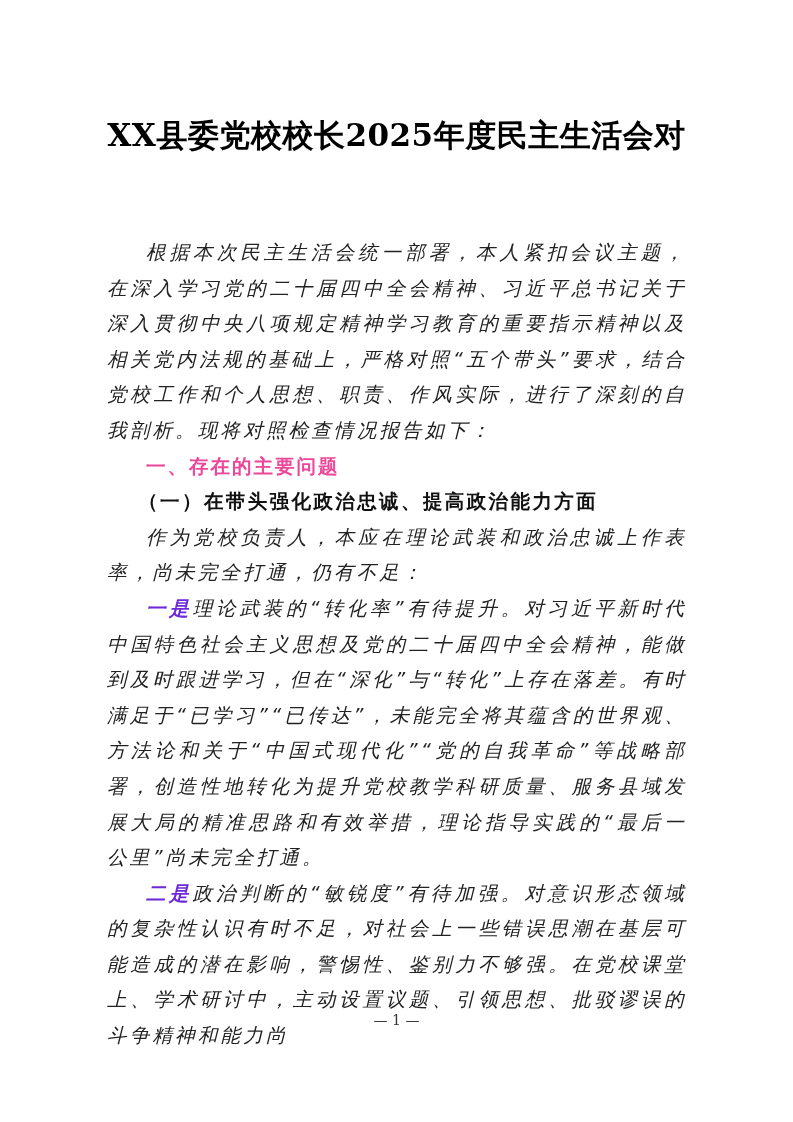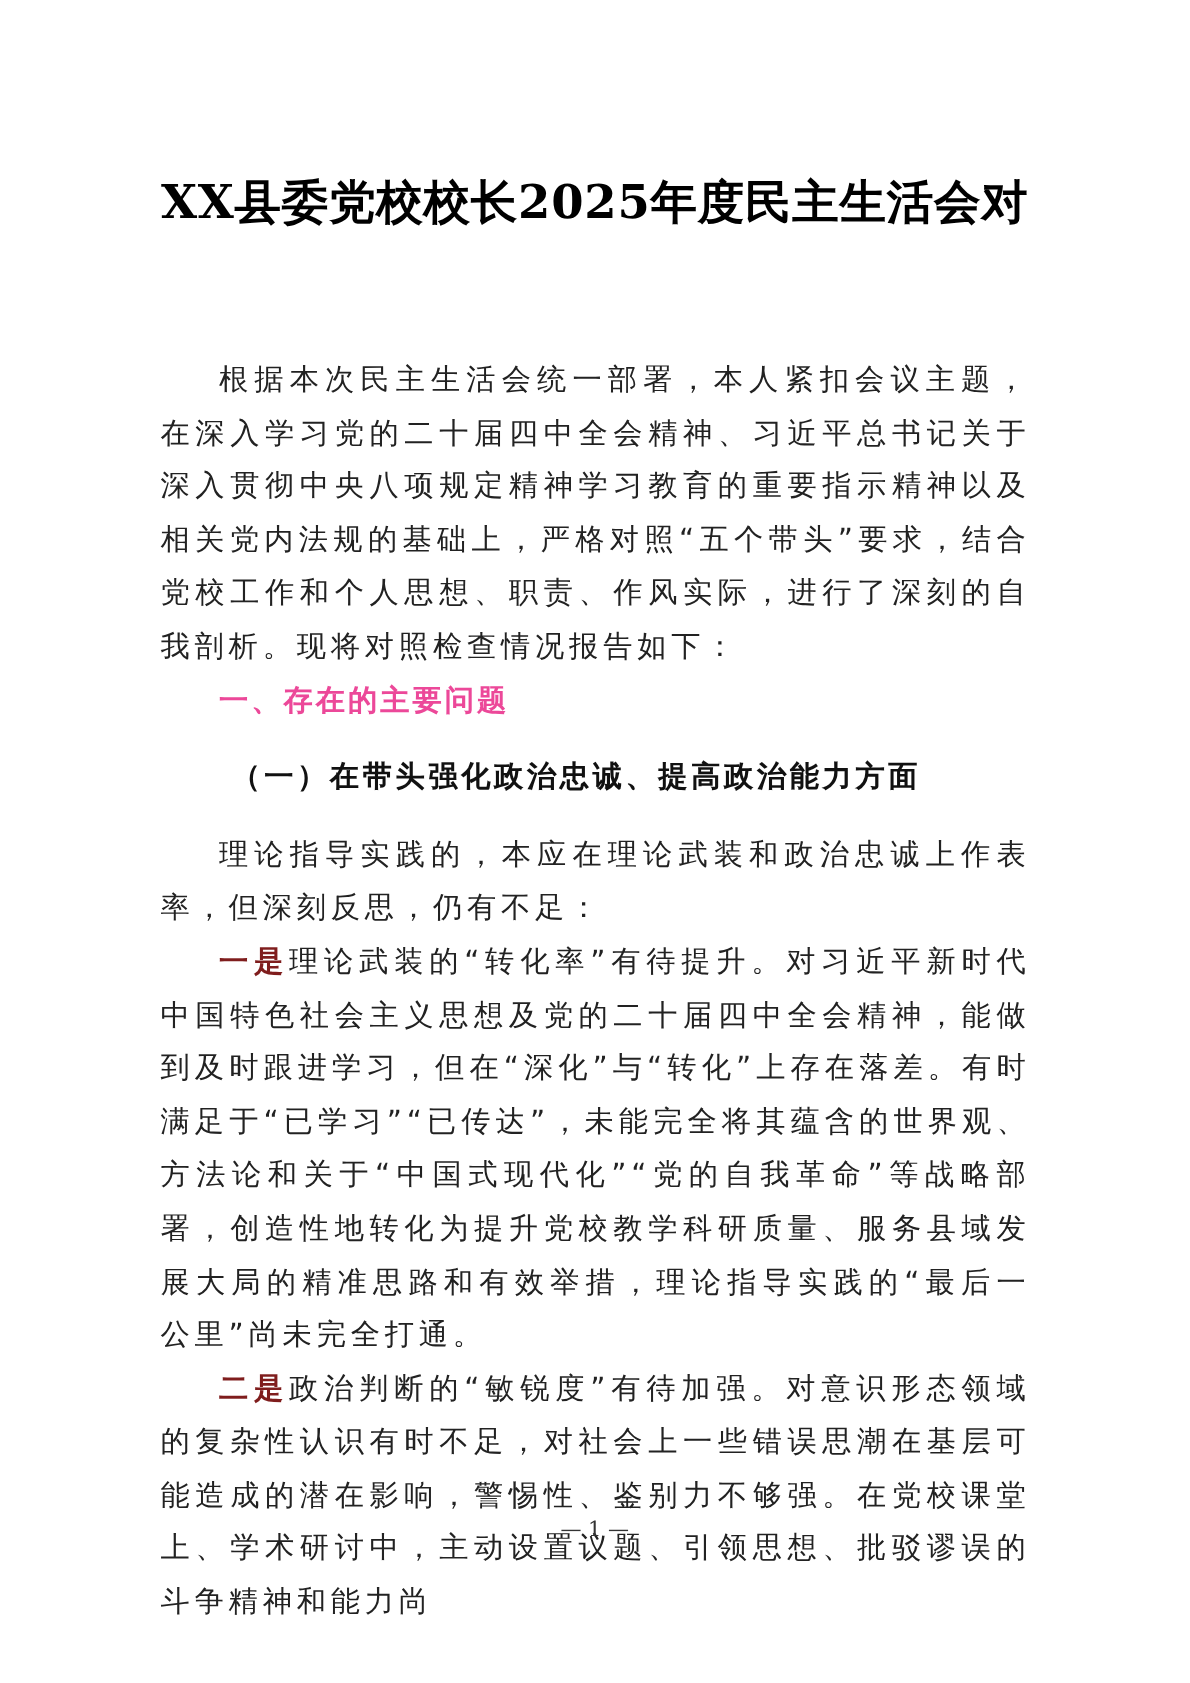--- a/index.html
+++ b/index.html
@@ -9,40 +9,40 @@
     position: absolute; left: 90px; width: 613px; top: 112px;
     text-align: center; font-family: "DejaVu Serif", "Liberation Serif", serif;
     font-weight: bold; font-size: 31px; line-height: 46px; color: #000; letter-spacing: 0.5px;
   }
   .body-text {
     position: absolute; left: 107px; width: 580px; top: 235px;
     font-family: "DejaVu Sans", "Liberation Sans", sans-serif;
     font-size: 19.5px; line-height: 35.6px; color: #222; letter-spacing: 3.2px;
     text-align: justify;
   }
-  .p { margin: 0; text-indent: 2em; }
+  .p { margin: 0; text-indent: 2em; font-style: italic; }
   .h1 { margin: 0; text-indent: 2em; font-weight: bold; color: #ec4899; letter-spacing: 2px; }
-  .h2 { margin: 16px; text-indent: 1.6em; font-weight: bold; color: #111; letter-spacing: 2.4px; }
-  .lead { font-weight: bold; color: #7f1d1d; }
+  .h2 { margin: 0; text-indent: 1.6em; font-weight: bold; color: #111; letter-spacing: 2.4px; }
+  .lead { font-weight: bold; color: #6d28d9; }
   .page-number {
     position: absolute; left: 0; width: 793px; top: 1012px; text-align: center;
     font-family: "DejaVu Serif", "Liberation Serif", serif; font-size: 14px; color: #333;
   }
 </style>
 </head>
 <body>
 
 <div class="page">
   <div class="title">
     <div>XX县委党校校长2025年度民主生活会对</div>
   </div>
 
   <div class="body-text">
     <p class="p">根据本次民主生活会统一部署，本人紧扣会议主题，在深入学习党的二十届四中全会精神、习近平总书记关于深入贯彻中央八项规定精神学习教育的重要指示精神以及相关党内法规的基础上，严格对照“五个带头”要求，结合党校工作和个人思想、职责、作风实际，进行了深刻的自我剖析。现将对照检查情况报告如下：</p>
     <p class="h1">一、存在的主要问题</p>
     <p class="h2">（一）在带头强化政治忠诚、提高政治能力方面</p>
-    <p class="p">理论指导实践的，本应在理论武装和政治忠诚上作表率，但深刻反思，仍有不足：</p>
+    <p class="p">作为党校负责人，本应在理论武装和政治忠诚上作表率，尚未完全打通，仍有不足：</p>
     <p class="p"><span class="lead">一是</span><span>理论武装的“转化率”有待提升。对习近平新时代中国特色社会主义思想及党的二十届四中全会精神，能做到及时跟进学习，但在“深化”与“转化”上存在落差。有时满足于“已学习”“已传达”，未能完全将其蕴含的世界观、方法论和关于“中国式现代化”“党的自我革命”等战略部署，创造性地转化为提升党校教学科研质量、服务县域发展大局的精准思路和有效举措，理论指导实践的“最后一公里”尚未完全打通。</span></p>
     <p class="p"><span class="lead">二是</span><span>政治判断的“敏锐度”有待加强。对意识形态领域的复杂性认识有时不足，对社会上一些错误思潮在基层可能造成的潜在影响，警惕性、鉴别力不够强。在党校课堂上、学术研讨中，主动设置议题、引领思想、批驳谬误的斗争精神和能力尚</span></p>
   </div>
 
   <div class="page-number">— 1 —</div>
 </div>
 
 </body></html>

